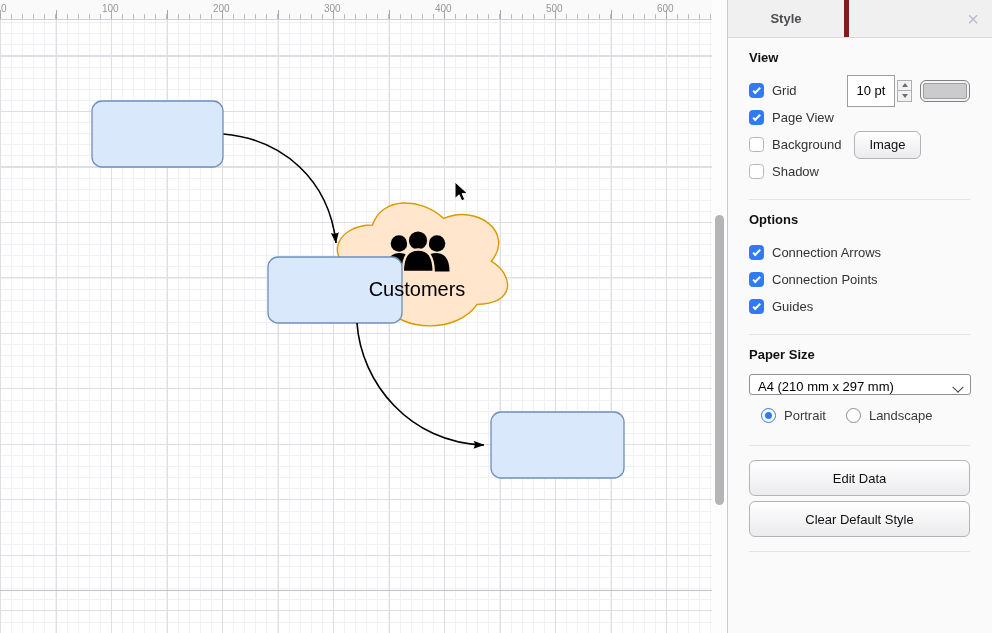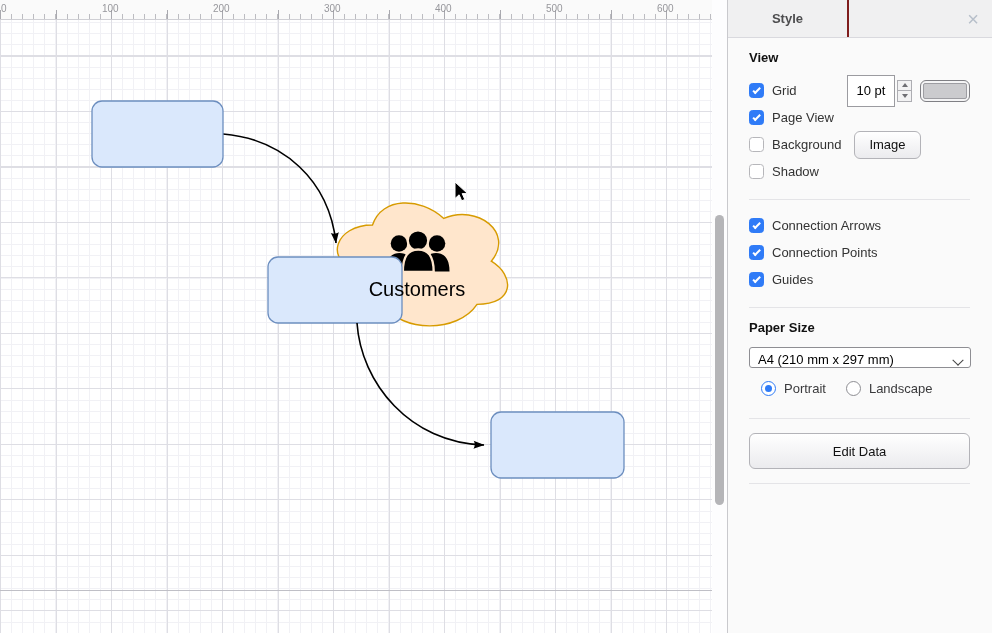--- a/index.html
+++ b/index.html
@@ -42,21 +42,21 @@
   
   .sidebar { position: absolute; left: 727px; top: 0; width: 265px; height: 633px;
     background: #fafafa; border-left: 1px solid #c9c9cd; font-size: 13px; color: #2e2e2e; }
   .tabrow { display: flex; align-items: stretch; height: 38px; background: #f0f0f1;
     border-bottom: 1px solid #d9d9de; }
   .tab { display: flex; align-items: center; justify-content: center;
     font-weight: bold; color: #4d4d4f; cursor: default; }
   .tab.active { width: 106px; margin-left: 10px; background: #fafafa;
     border-left: 1px solid #d9d9de; border-right: 1px solid #d9d9de;
     margin-bottom: -1px; }
-  .tab.inactive { width: 121px; border-right: 2px solid #7f1d1d; }
+  .tab.inactive { width: 121px; border-right: 5px solid #7f1d1d; }
   .closebox { margin-left: auto; width: 38px; display: flex; align-items: center;
     justify-content: center; color: #b7bfca; font-size: 20px; line-height: 1; }
 
   .section { padding: 12px 22px 0 21px; }
   .sec-head { font-weight: bold; font-size: 13px; color: #111; margin-bottom: 12px; }
   .row { display: flex; align-items: center; height: 27px; }
   .row .lbl { margin-left: 8px; color: #333; }
   .divider { height: 1px; background: #e4e4e7; margin-top: 14px; }
 
   
@@ -223,20 +223,21 @@
 
       <div class="row">
         <span class="cb"></span>
         <span class="lbl">Shadow</span>
       </div>
 
       <div class="divider"></div>
     </div>
 
     <div class="section">
+      <div class="sec-head">Options</div>
 
       <div class="row">
         <span class="cb checked">
           <span class="check"></span>
         </span>
         <span class="lbl">Connection Arrows</span>
       </div>
 
       <div class="row">
         <span class="cb checked">
@@ -268,17 +269,18 @@
         <span class="lbl">Portrait</span>
         <span class="radio"></span>
         <span class="lbl">Landscape</span>
       </div>
 
       <div class="divider" style="margin-top:21px"></div>
     </div>
 
     <div class="btn-col">
       <button class="wide-btn">Edit Data</button>
+      <button class="wide-btn">Clear Default Style</button>
       <div class="divider"></div>
     </div>
 
   </div>
 </div>
 
 </body></html>

